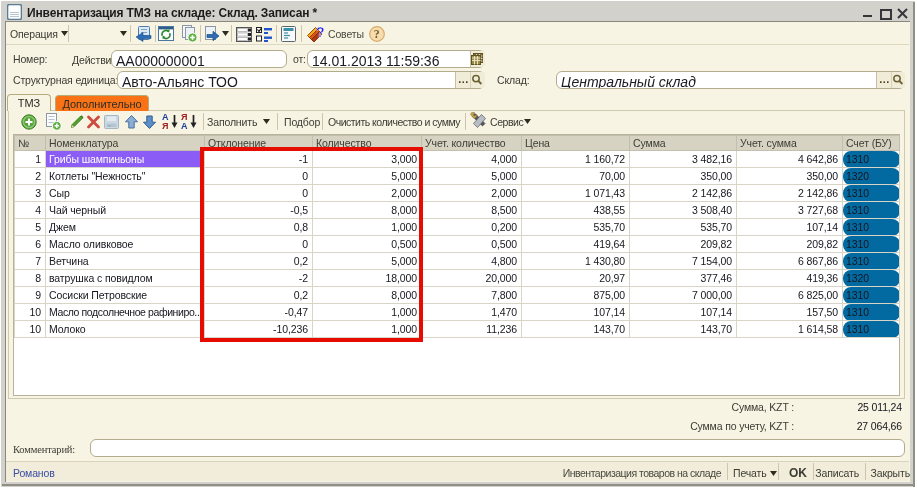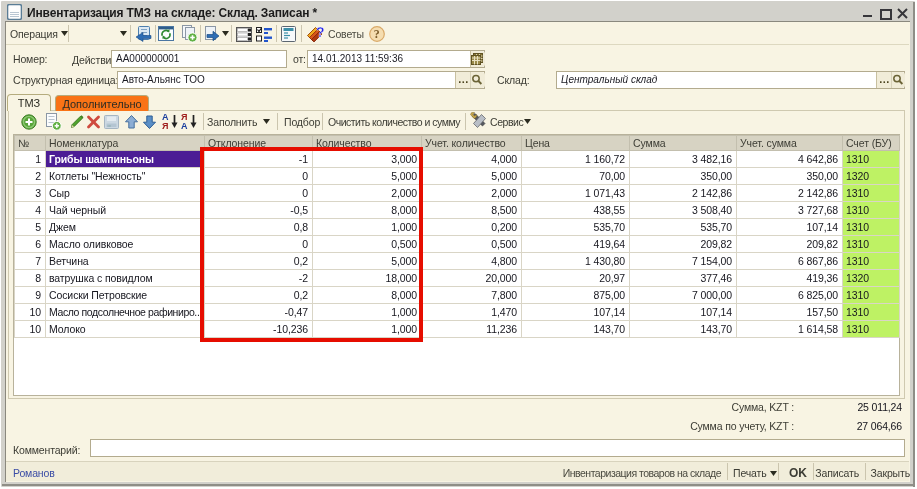--- a/index.html
+++ b/index.html
@@ -1,27 +1,27 @@
 <!DOCTYPE html>
 <html><head><meta charset="utf-8">
 <style>
 html,body{margin:0;padding:0;}
 body{width:917px;height:489px;background:#fff;font-family:"Liberation Sans",sans-serif;position:relative;overflow:hidden;}
 #pg{position:absolute;left:0;top:0;width:917px;height:489px;}
 .abs{position:absolute;}
 .lbl{position:absolute;font-size:10.5px;letter-spacing:-0.15px;color:#3c3c34;white-space:nowrap;}
 .sq2{letter-spacing:-0.5px;}
-.inp{position:absolute;background:#fff;border:1px solid #b3ab8e;border-radius:0;box-sizing:border-box;font-size:10px;color:#1a1a22;white-space:nowrap;overflow:hidden;}
+.inp{position:absolute;background:#fff;border:1px solid #b3ab8e;border-radius:6px;box-sizing:border-box;font-size:14px;color:#1a1a22;white-space:nowrap;overflow:hidden;}
 .sep1b{position:absolute;width:1px;background:#cbc5ae;}
 svg{position:absolute;}
 #tbl td{border:1px solid #d9d5c6;height:17px;padding:0 0 0 3px;overflow:hidden;white-space:nowrap;box-sizing:border-box;font-size:10.5px;letter-spacing:-0.1px;}
 #tbl tr.h td{background:#d7d3c3;color:#3e3e36;border-color:#c3bfae;height:15px;}
 #tbl td.n{text-align:right;padding:0 4px 0 0;}
-#tbl td.c{background:#bef264;}
-#tbl td.sel{background:#4c1d95;color:#fff;font-weight:bold;}
+#tbl td.c{background:#0369a1;border-radius:8px;}
+#tbl td.sel{background:#8b5cf6;color:#fff;}
 </style></head>
 <body>
 <div id="pg">
 
 <div class="abs" style="left:1px;top:1px;width:914px;height:486px;background:#d2d1cb;border-radius:1px;"></div>
 <div class="abs" style="left:913px;top:2px;width:2px;height:485px;background:#8f8e87;"></div>
 <div class="abs" style="left:2px;top:484px;width:913px;height:2px;background:#8f8e87;"></div>
 
 <div class="abs" style="left:5px;top:21px;width:904px;height:460px;background:#f8f4e3;border-left:1px solid #8a887e;border-top:1px solid #8a887e;"></div>
 
@@ -413,21 +413,21 @@
           </tr>
 </tbody>
       </table>
 </div>
 
 <div class="lbl" style="right:123px;top:401px;">Сумма, KZT :</div>
 <div class="lbl" style="right:15px;top:401px;color:#14141c;">25 011,24</div>
 <div class="lbl" style="right:123px;top:420px;">Сумма по учету, KZT :</div>
 <div class="lbl" style="right:15px;top:420px;color:#14141c;margin-left:24px;">27 064,66</div>
 
-<div class="lbl" style="left:13px;top:444px;">Комментарий:</div>
+<div class="lbl" style="left:13px;top:444px;font-family:Liberation Serif, serif;">Комментарий:</div>
 <div class="inp" style="left:90px;top:439px;width:815px;height:18px;"></div>
 
 <div class="abs" style="left:6px;top:461px;width:903px;height:1px;background:#d8d3bd;"></div>
 <div class="abs" style="left:6px;top:462px;width:903px;height:19px;background:#f1edda;"></div>
 <div class="lbl" style="left:13px;top:467px;color:#3b4da5;">Романов</div>
 <div class="lbl sq2" style="right:196px;top:467px;color:#4a4a40;">Инвентаризация товаров на складе</div>
 <div class="sep1b" style="left:727px;top:463px;height:17px;"></div>
 <div class="lbl" style="left:733px;top:467px;">Печать</div>
 <svg style="left:770px;top:471px;" width="7" height="5" viewBox="0 0 7 5">
       <path d="M0 0h7l-3.5 5z" fill="#2b2b20"></path>

